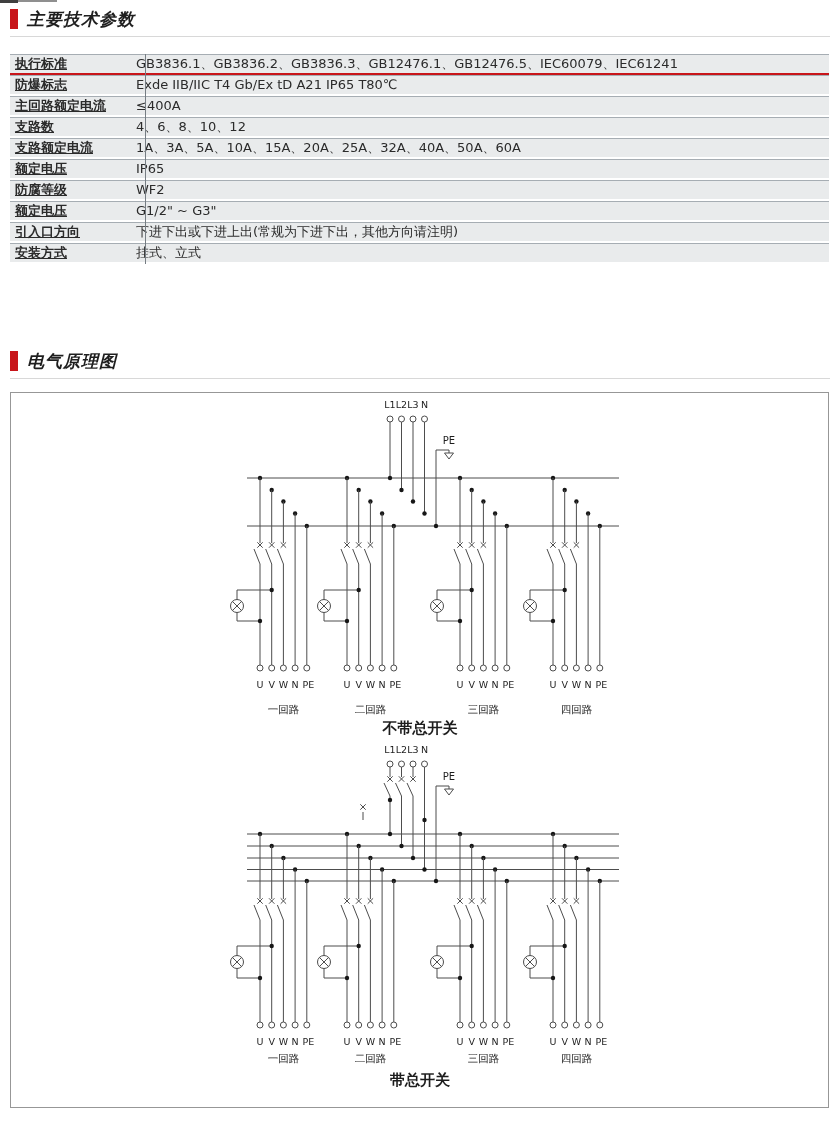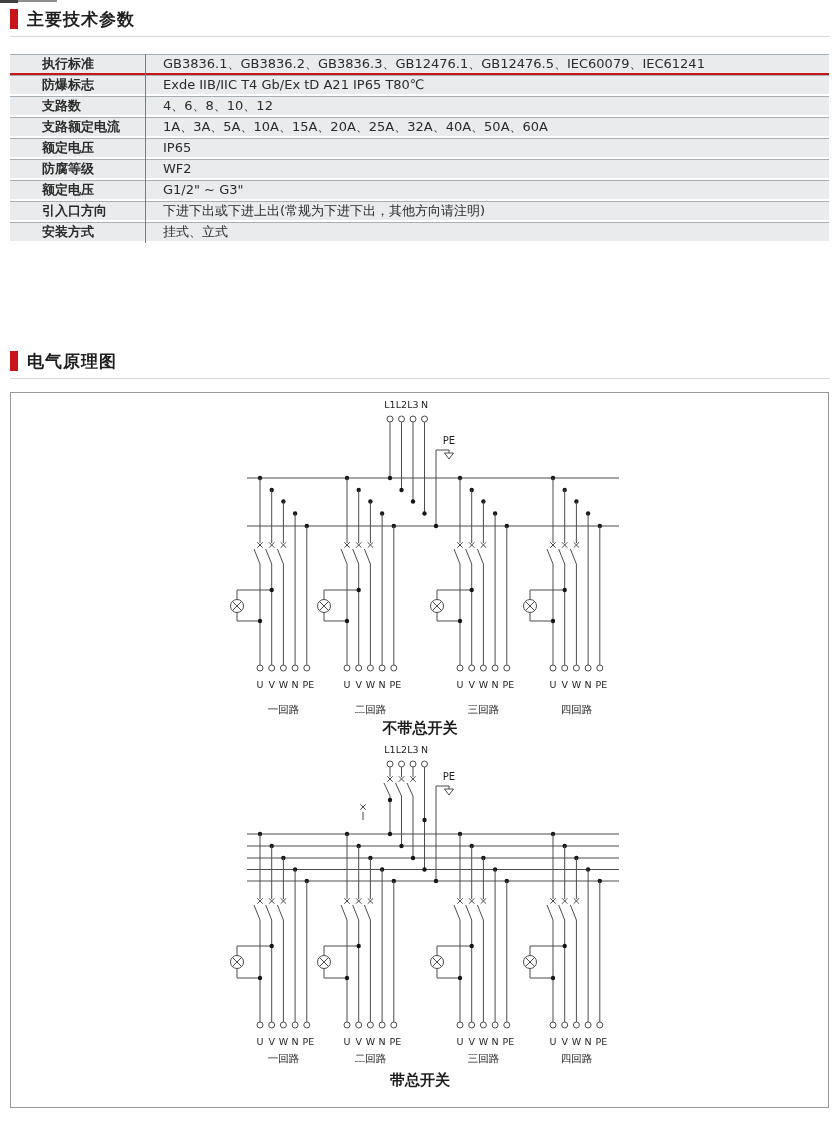--- a/index.html
+++ b/index.html
@@ -2,28 +2,28 @@
 <html style="--accent: #c8151a; --rowbg: #e9ebec;"><head>
 <meta charset="utf-8">
 <style>
   html,body{margin:0;padding:0;background:#fff;}
   .page{position:relative;width:840px;height:1122px;background:#fff;overflow:hidden;
         font-family:"DejaVu Sans","Liberation Sans",sans-serif;}
   .artifact{position:absolute;background:#8f8f8f;}
   .artifact.dark{background:#3f3f3f;}
   .section-header{position:absolute;left:10px;display:flex;align-items:center;gap:9px;height:22px;}
   .red-bar{width:8px;height:20px;background:var(--accent,#c8151a);flex:none;}
-  .section-title{font-size:17px;font-weight:bold;color:#1f1f1f;margin:0;letter-spacing:1px;line-height:22px;}
+  .section-title{font-size:17px;font-weight:bold;color:#1f1f1f;margin:0;letter-spacing:1px;line-height:22px;font-style:italic;}
   .rule{position:absolute;left:10px;width:820px;height:1px;background:#d8d8d8;}
   .spec-table{position:absolute;left:10px;top:54px;width:819px;}
   .spec-table::before{content:"";position:absolute;left:135px;top:0;bottom:0;width:1px;background:#767d83;z-index:2;}
   .spec-row{display:flex;height:18px;line-height:18px;background:var(--rowbg,#e9ebec);
             border-top:1px solid #a6adb3;margin-bottom:2px;font-size:13px;color:#2b2b2b;position:relative;}
   .spec-row.first{border-bottom:2px solid var(--accent,#c8151a);margin-bottom:0;}
-  .spec-label{width:117px;padding-left:32px;font-weight:bold;flex:none;white-space:nowrap;}
+  .spec-label{width:117px;padding-left:5px;font-weight:bold;flex:none;white-space:nowrap;text-decoration:underline;}
   .spec-value{padding-left:4px;white-space:nowrap;}
   .diagram-box{position:absolute;left:10px;top:392px;width:817px;height:714px;
                border:1px solid #979797;background:#fff;}
   #schematics{position:absolute;left:0;top:0;pointer-events:none;}
   text{font-family:"DejaVu Sans","Liberation Sans",sans-serif;}
 </style>
 </head>
 <body>
 
 <div class="page">
@@ -38,20 +38,24 @@
   <div class="rule" style="top:36px;"></div>
 
   <div class="spec-table">
       <div class="spec-row first">
         <div class="spec-label">执行标准</div>
         <div class="spec-value">GB3836.1、GB3836.2、GB3836.3、GB12476.1、GB12476.5、IEC60079、IEC61241</div>
       </div>
       <div class="spec-row">
         <div class="spec-label">防爆标志</div>
         <div class="spec-value">Exde IIB/IIC T4 Gb/Ex tD A21 IP65 T80℃</div>
+      </div>
+      <div class="spec-row">
+        <div class="spec-label">主回路额定电流</div>
+        <div class="spec-value">≤400A</div>
       </div>
       <div class="spec-row">
         <div class="spec-label">支路数</div>
         <div class="spec-value">4、6、8、10、12</div>
       </div>
       <div class="spec-row">
         <div class="spec-label">支路额定电流</div>
         <div class="spec-value">1A、3A、5A、10A、15A、20A、25A、32A、40A、50A、60A</div>
       </div>
       <div class="spec-row">

